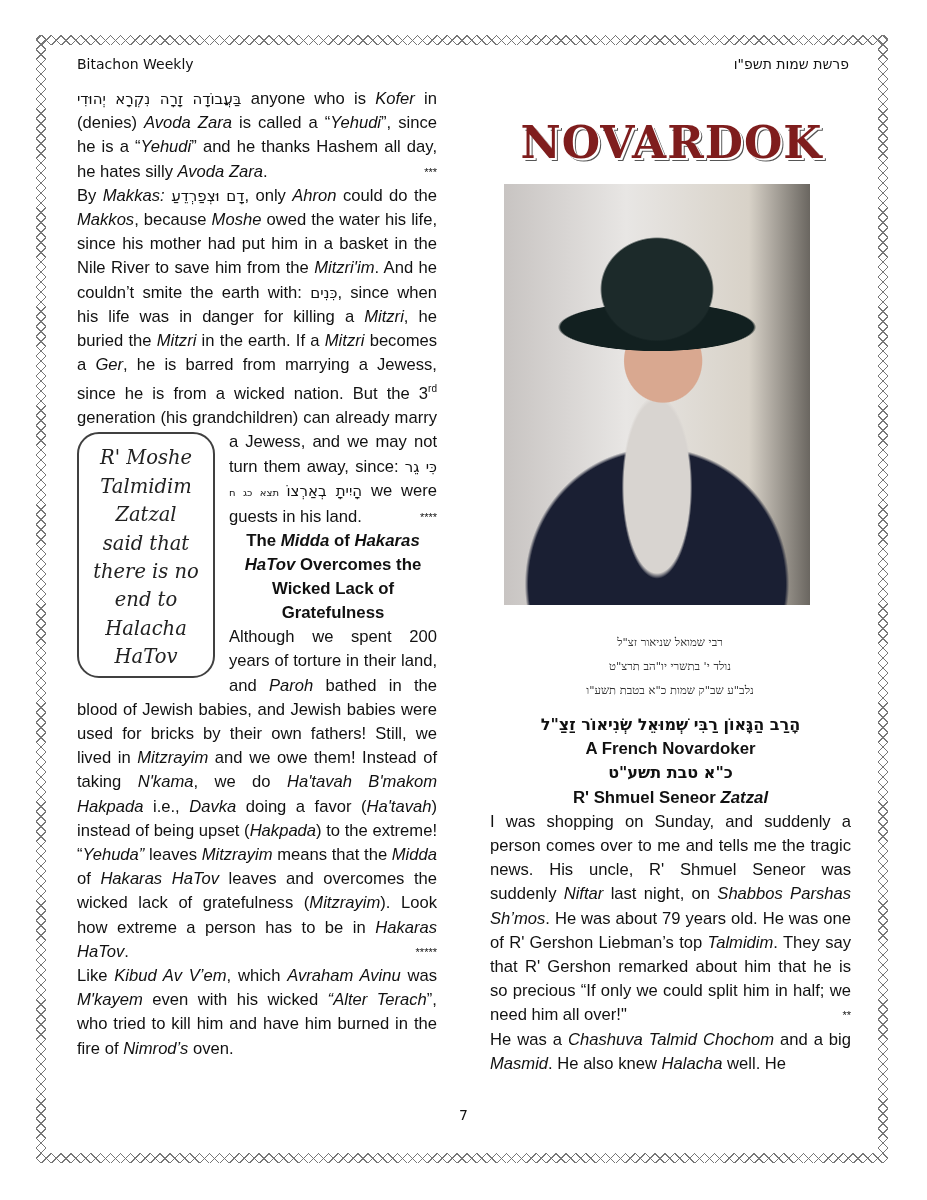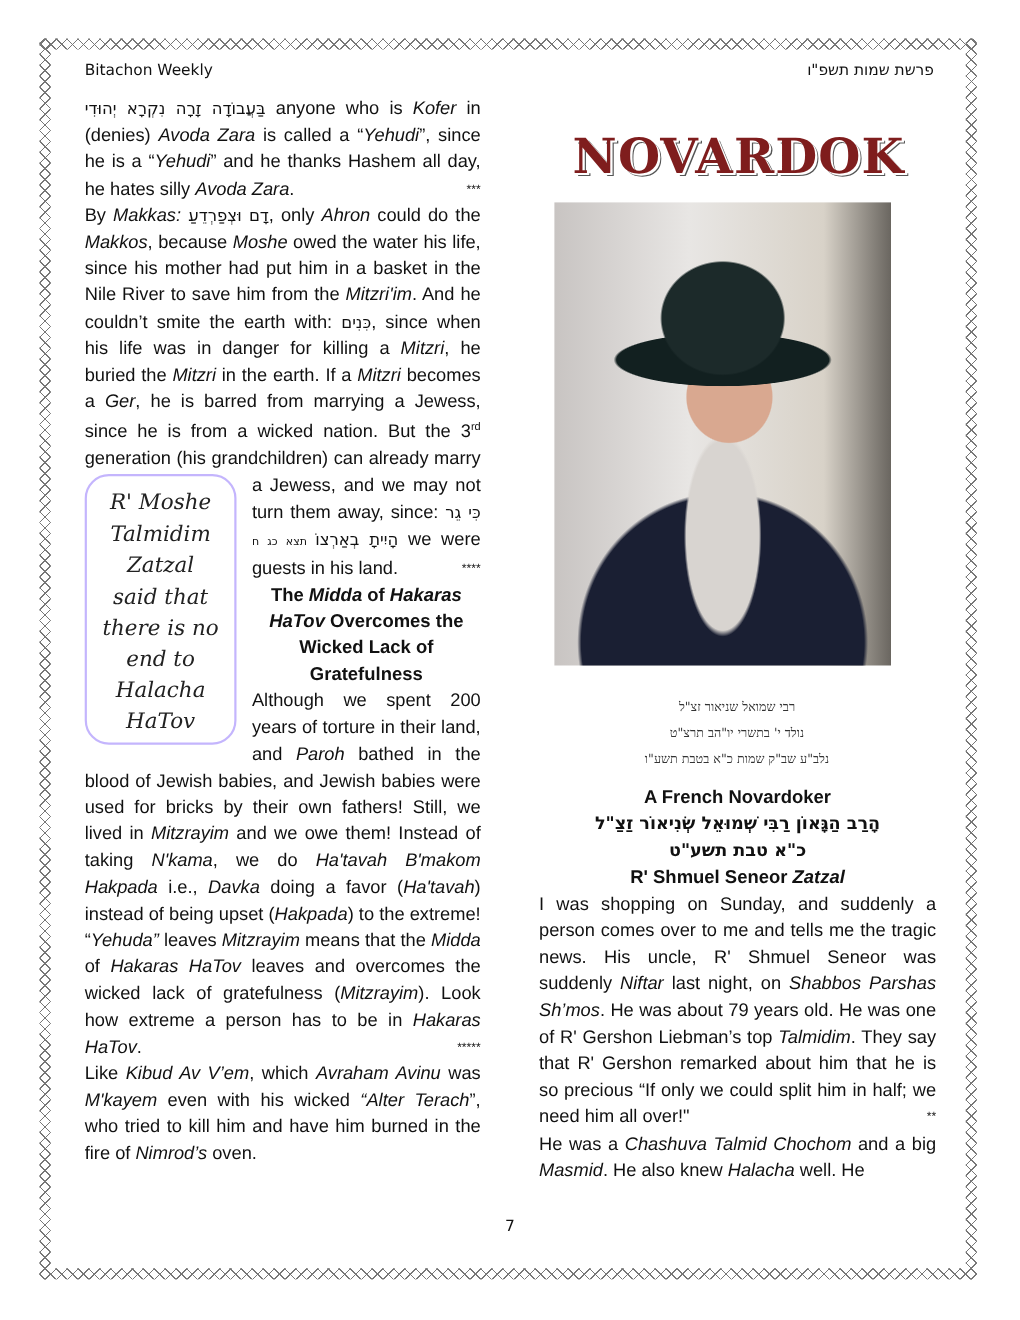--- a/index.html
+++ b/index.html
@@ -17,21 +17,21 @@
       repeating-linear-gradient(-45deg,transparent 0 3px,#777 3px 4px,transparent 4px 7px) right/10px 100% no-repeat;
     background-origin:border-box;
   }
   .hdr-left{position:absolute;left:77px;top:56px;font-size:14px;font-family:"DejaVu Sans",sans-serif;}
   .hdr-right{position:absolute;right:78px;top:56px;font-size:14px;font-family:"DejaVu Sans",sans-serif;direction:rtl;}
   .colL{position:absolute;left:77px;top:87px;width:360px;font-size:16.6px;line-height:24.2px;text-align:justify;}
   .colL p{margin:0;}
   .colL i{}
   .stars{float:right;font-size:11px;}
   .he{font-family:"DejaVu Sans",sans-serif;font-size:15px;}
-  .quote{float:left;width:138px;height:246px;margin:2px 14px 0 0;border:2px solid #c4b5fd;border-radius:22px;box-sizing:border-box;
+  .quote{float:left;width:138px;height:246px;margin:2px 14px 0 0;border:2px solid #404040;border-radius:22px;box-sizing:border-box;
     font-family:"DejaVu Serif",serif;font-style:italic;font-size:19.5px;line-height:28.4px;text-align:center;padding:10px 6px;color:#222;}
   .subhead{text-align:center;font-weight:bold;font-size:16.8px;line-height:24px;}
   .title{position:absolute;left:484px;top:108px;width:375px;text-align:center;font-family:"DejaVu Serif",serif;font-weight:bold;
     font-size:44px;letter-spacing:1px;color:#7f1d1d;text-shadow:2px 2px 0 #fff,3px 3px 0 #555;line-height:70px;}
   .photo{position:absolute;left:504px;top:184px;width:306px;height:421px;
     background:
       radial-gradient(ellipse 30% 20% at 50% 25%,#1c2a2a 60%,transparent 62%),
       radial-gradient(ellipse 45% 8% at 50% 34%,#122020 70%,transparent 72%),
       radial-gradient(ellipse 18% 14% at 52% 42%,#d9a890 70%,transparent 72%),
       radial-gradient(ellipse 18% 34% at 50% 72%,#d8d4d0 60%,transparent 64%),
@@ -84,22 +84,22 @@
 <div class="title">NOVARDOK</div>
 <div class="photo" title="Portrait of R' Shmuel Seneor wearing a black hat with a long white beard"></div>
 
 <div class="caption">
   <div>רבי שמואל שניאור זצ"ל</div>
   <div>נולד י' בתשרי יו"הב תרצ"ט</div>
   <div>נלב"ע שב"ק שמות כ"א בטבת תשע"ו</div>
 </div>
 
 <div class="colR">
+  <div class="ctr he2">הָרַב הַגָּאוֹן רַבִּי שְׁמוּאֵל שְׂנִיאוֹר זַצַ"ל</div>
   <div class="ctr">A French Novardoker</div>
-  <div class="ctr he2">הָרַב הַגָּאוֹן רַבִּי שְׁמוּאֵל שְׂנִיאוֹר זַצַ"ל</div>
   <div class="ctr he2">כ"א טבת תשע"ט</div>
   <div class="ctr"><span>R' Shmuel Seneor </span><i>Zatzal</i></div>
   <p>
     <span>I was shopping on Sunday, and suddenly a person comes over to me and tells me the tragic news. His uncle, R' Shmuel Seneor was suddenly </span><i>Niftar</i><span> last night, on </span><i>Shabbos Parshas Sh’mos</i><span>. He was about 79 years old. He was one of R' Gershon Liebman’s top </span><i>Talmidim</i><span>. They say that R' Gershon remarked about him that he is so precious “If only we could split him in half; we need him all over!"</span><span class="stars">**</span>
   </p>
   <p>
     <span>He was a </span><i>Chashuva Talmid Chochom</i><span> and a big </span><i>Masmid</i><span>. He also knew </span><i>Halacha</i><span> well. He</span>
   </p>
 </div>
 

